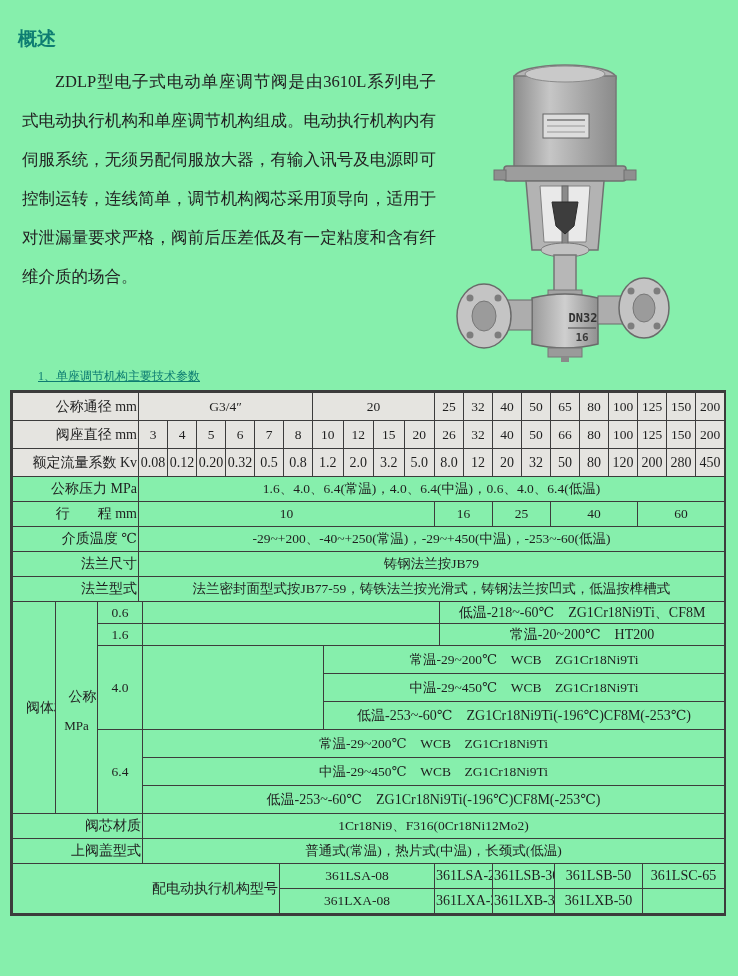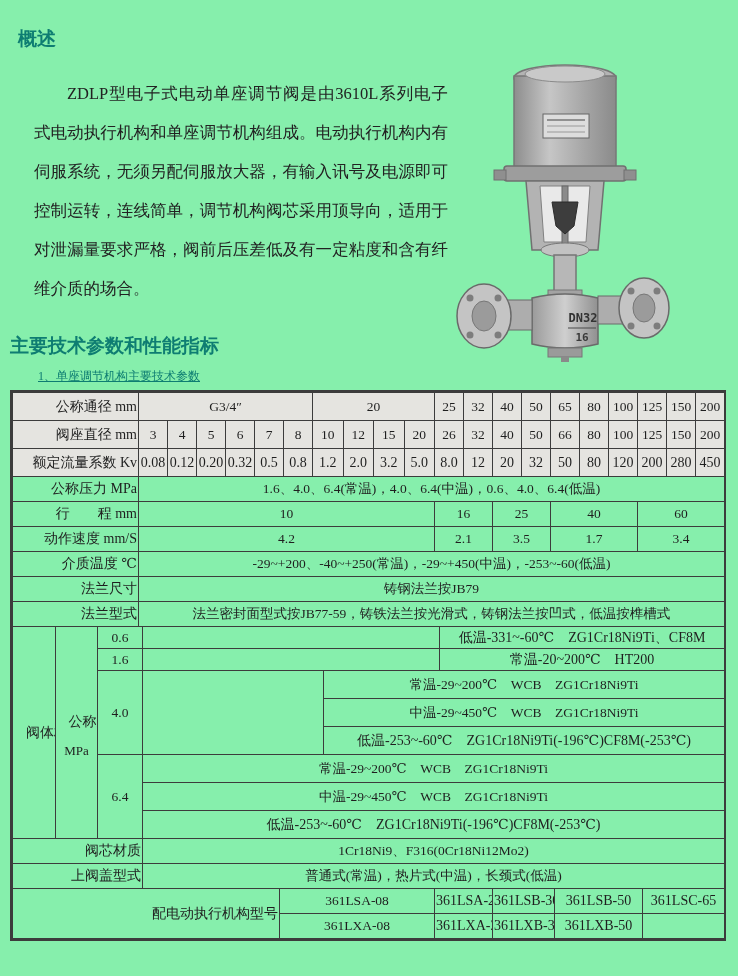--- a/index.html
+++ b/index.html
@@ -3,21 +3,21 @@
 <meta charset="utf-8">
 <style>
   html,body{margin:0;padding:0;}
   body{background:#ffffff;}
   .page{position:relative;width:738px;height:976px;background:#86efac;overflow:hidden;
         font-family:"Liberation Serif","DejaVu Serif",serif;color:#1f1f1f;}
   .h-main{font-family:"Liberation Sans","DejaVu Sans",sans-serif;font-weight:bold;
           font-size:19px;color:var(--teal,#0e7d72);margin:0;}
   #overview-heading{position:absolute;left:18px;top:26px;}
   #overview-para{position:absolute;left:18px;top:58px;width:414px;
-        font-size:16.5px;line-height:39px;text-align:justify;text-indent:2em;color:#222;margin:16px;}
+        font-size:16.5px;line-height:39px;text-align:justify;text-indent:2em;color:#222;margin:4px;}
   #valve-figure{position:absolute;left:428px;top:50px;width:304px;height:312px;}
   #section-heading{position:absolute;left:10px;top:333px;}
   #subsection-heading{position:absolute;left:34px;top:364px;margin:4px;font-weight:normal;
         font-size:12px;color:var(--teal,#0e7d72);text-decoration:underline;}
   
   .tbl-wrap{position:absolute;left:10px;top:390px;width:712px;border:2px solid #3c3c3c;}
   table{border-collapse:collapse;table-layout:fixed;width:712px;}
   table + table{margin-top:-1px;}
   td{border:1px solid #3c3c3c;font-size:13.5px;text-align:center;vertical-align:middle;
      padding:0 1px;overflow:hidden;white-space:nowrap;}
@@ -100,21 +100,20 @@
 
       <rect x="120" y="298" width="34" height="9" fill="#9a9a9a" stroke="#767676"></rect>
       <rect x="133" y="307" width="8" height="5" fill="#8a8a8a"></rect>
 
       <text x="155" y="272" text-anchor="middle" font-size="12" font-weight="bold" fill="#333" font-family="'DejaVu Sans Mono',monospace">DN32</text>
       <line x1="140" y1="278" x2="168" y2="278" stroke="#4a4a4a"></line>
       <text x="154" y="291" text-anchor="middle" font-size="11" font-weight="bold" fill="#3a3a3a" font-family="'DejaVu Sans Mono',monospace">16</text>
     </svg>
   </div>
 
-  <h2 class="h-main" id="section-heading">主要技术参数和性能指标</h2>
   <h3 id="subsection-heading">1、单座调节机构主要技术参数</h3>
 
   <div class="tbl-wrap">
 
     <table>
       <colgroup>
         <col style="width:126px">
         <col style="width:29px">
           <col style="width:29px">
           <col style="width:29px">
@@ -204,28 +203,20 @@
       </tr>
       <tr class="r26">
         <td class="lbl">行　　程 mm</td>
         <td colspan="10">10</td>
         <td colspan="2">16</td>
         <td colspan="2">25</td>
         <td colspan="3">40</td>
         <td colspan="3">60</td>
       </tr>
       <tr class="r26">
-        <td class="lbl">动作速度 mm/S</td>
-        <td colspan="10">4.2</td>
-        <td colspan="2">2.1</td>
-        <td colspan="2">3.5</td>
-        <td colspan="3">1.7</td>
-        <td colspan="3">3.4</td>
-      </tr>
-      <tr class="r26">
         <td class="lbl">介质温度 ℃</td>
         <td colspan="20">-29~+200、-40~+250(常温)，-29~+450(中温)，-253~-60(低温)</td>
       </tr>
       <tr class="r26">
         <td class="lbl">法兰尺寸</td>
         <td colspan="20">铸钢法兰按JB79</td>
       </tr>
       <tr class="r26">
         <td class="lbl">法兰型式</td>
         <td colspan="20">法兰密封面型式按JB77-59，铸铁法兰按光滑式，铸钢法兰按凹式，低温按榫槽式</td>
@@ -246,21 +237,21 @@
           <tr class="r23">
         <td class="vcell" rowspan="8">
           <span class="vtext vt-body">阀体材质</span>
         </td>
         <td class="vcell" rowspan="8">
           <span class="vtext vt-press">公称压力</span>
           <div class="vt-unit">MPa</div>
         </td>
         <td>0.6</td>
         <td colspan="2"></td>
-        <td class="small">低温-331~-60℃　ZG1Cr18Ni9Ti、CF8M</td>
+        <td class="small">低温-218~-60℃　ZG1Cr18Ni9Ti、CF8M</td>
       </tr>
       <tr class="r23">
         <td>1.6</td>
         <td colspan="2"></td>
         <td class="small">常温-20~200℃　HT200</td>
       </tr>
       <tr class="r29">
         <td rowspan="3">4.0</td>
         <td rowspan="3"></td>
         <td colspan="2">常温-29~200℃　WCB　ZG1Cr18Ni9Ti</td>

